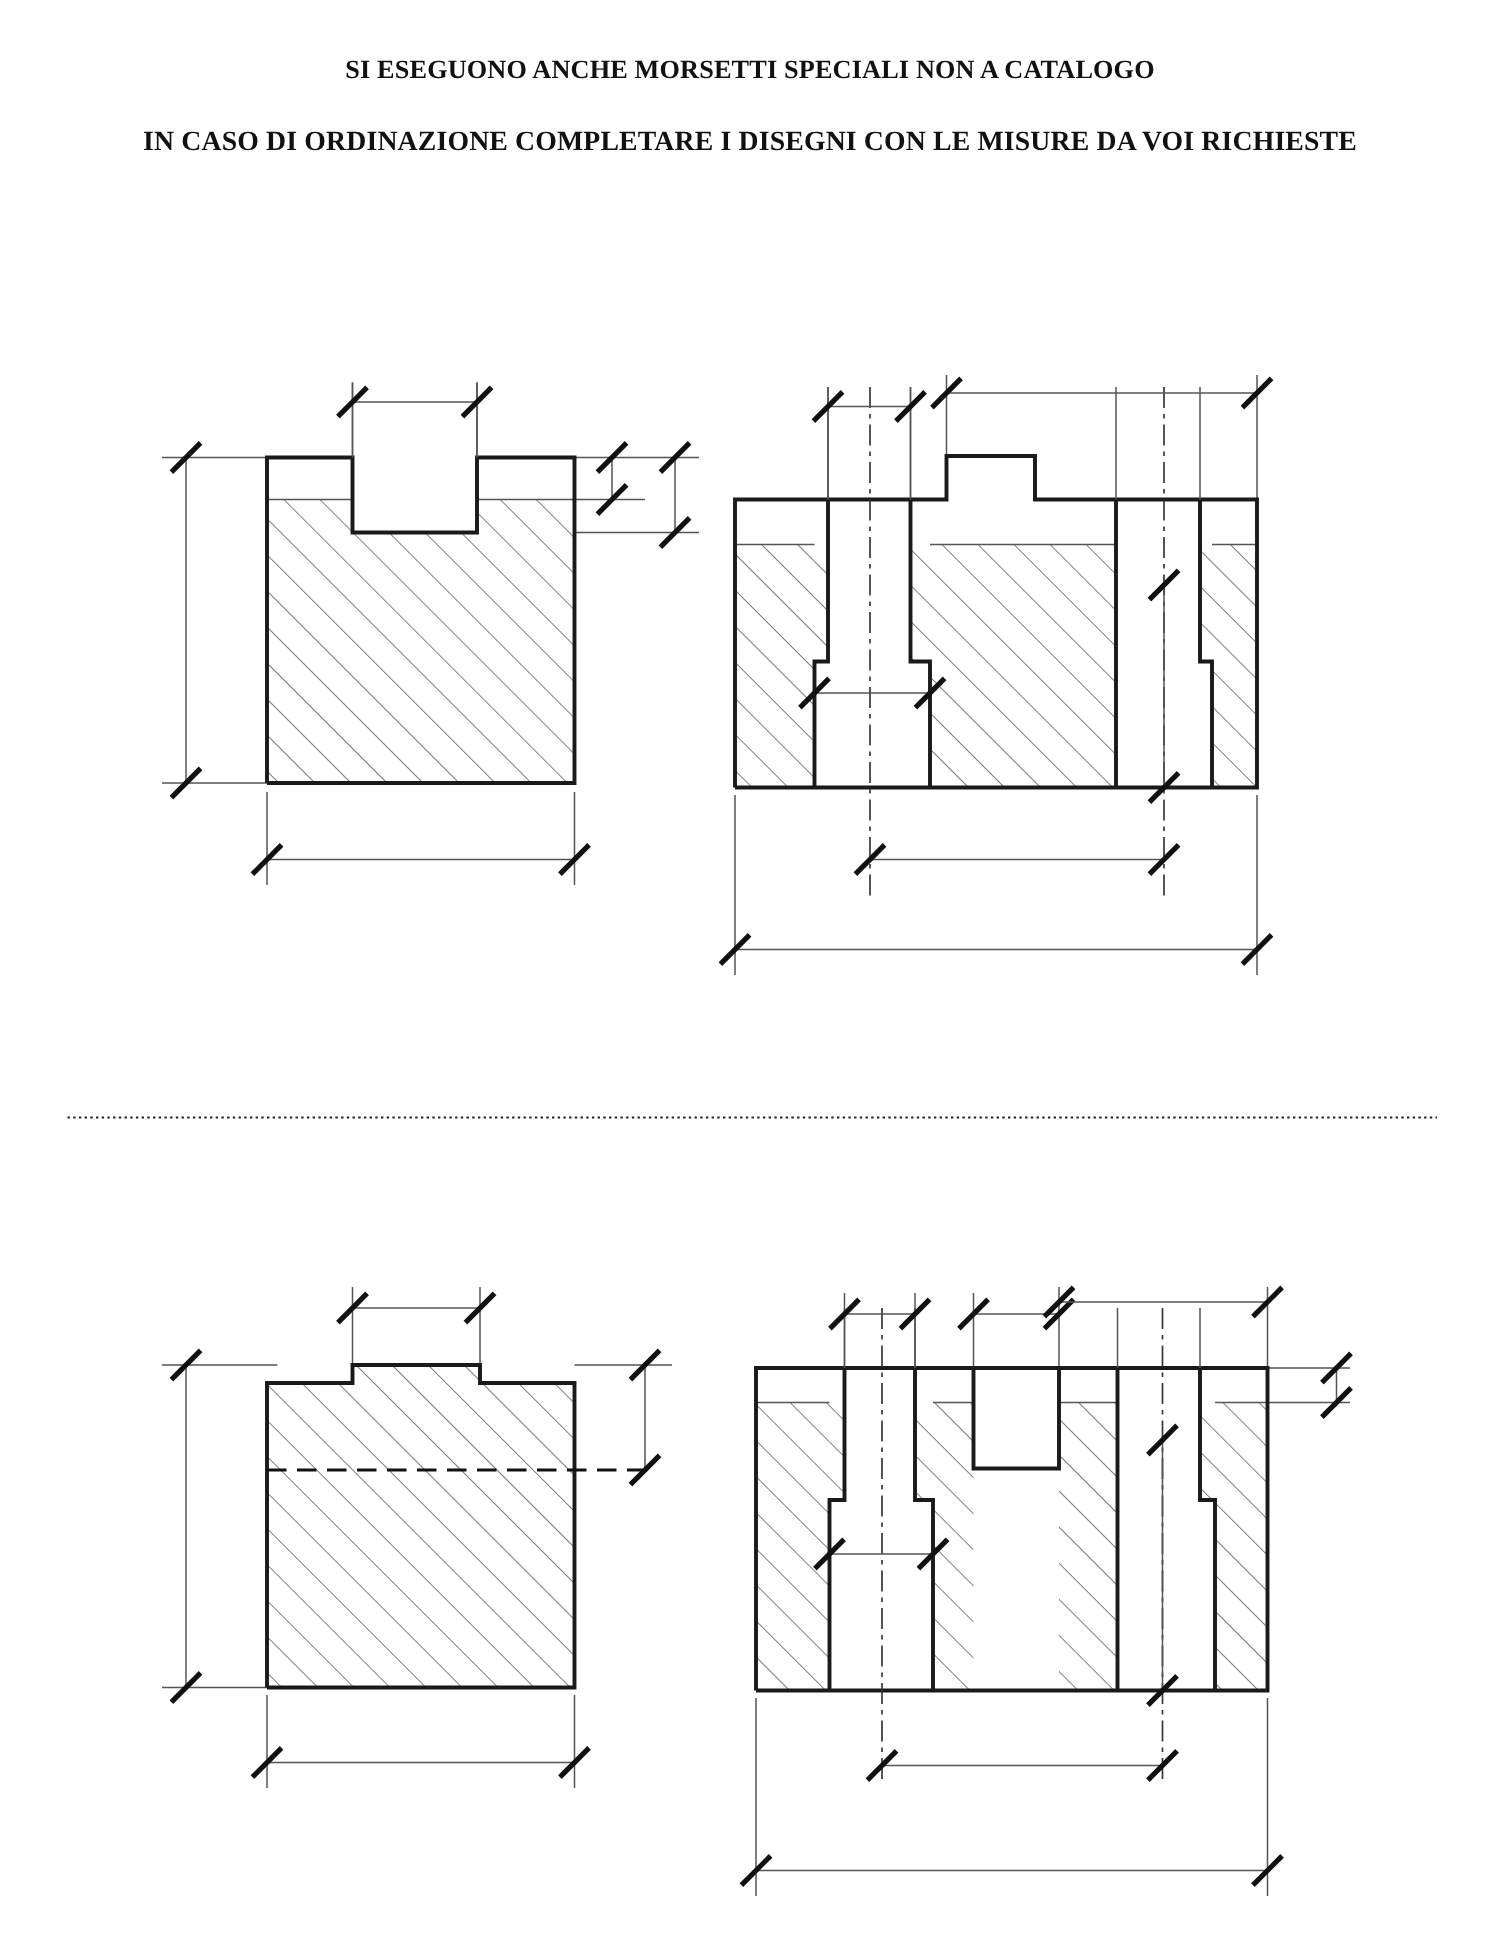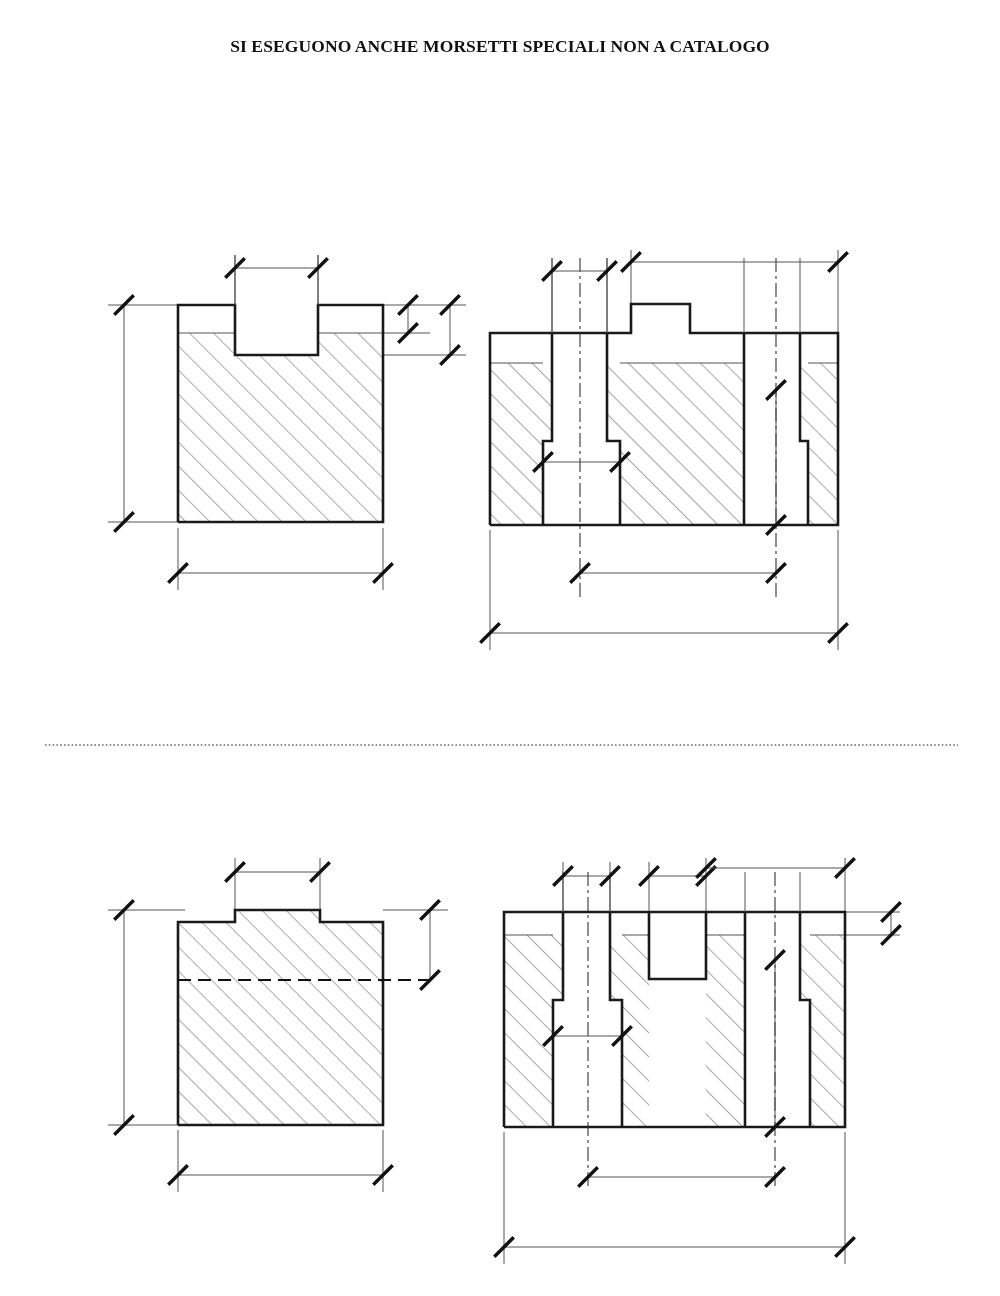--- a/index.html
+++ b/index.html
@@ -45,20 +45,21 @@
     top: 0;
   }
 </style>
 </head>
 <body>
 
 <div id="sheet">
 
   <div class="heading" id="heading-line-1">SI ESEGUONO ANCHE MORSETTI SPECIALI NON A CATALOGO</div>
 
+  <div class="heading" id="heading-line-2">IN CASO DI ORDINAZIONE COMPLETARE I DISEGNI CON LE MISURE DA VOI RICHIESTE</div>
 
   <svg id="drawing-canvas" width="1000" height="1296" viewBox="0 0 1000 1296">
     <defs>
       <pattern id="hatch45" width="17" height="17" patternUnits="userSpaceOnUse" patternTransform="rotate(-45)">
         <line x1="0" y1="0" x2="0" y2="17" stroke="#4a4a4a" stroke-width="0.95"></line>
       </pattern>
     </defs>
     <g id="render-root">
         <line x1="45" y1="745" x2="958" y2="745" stroke="#222222" stroke-width="1.2" stroke-linecap="butt" stroke-dasharray="1.6,2.2"></line>
         <line x1="235" y1="255" x2="235" y2="305" stroke="#555555" stroke-width="1" stroke-linecap="butt"></line>

